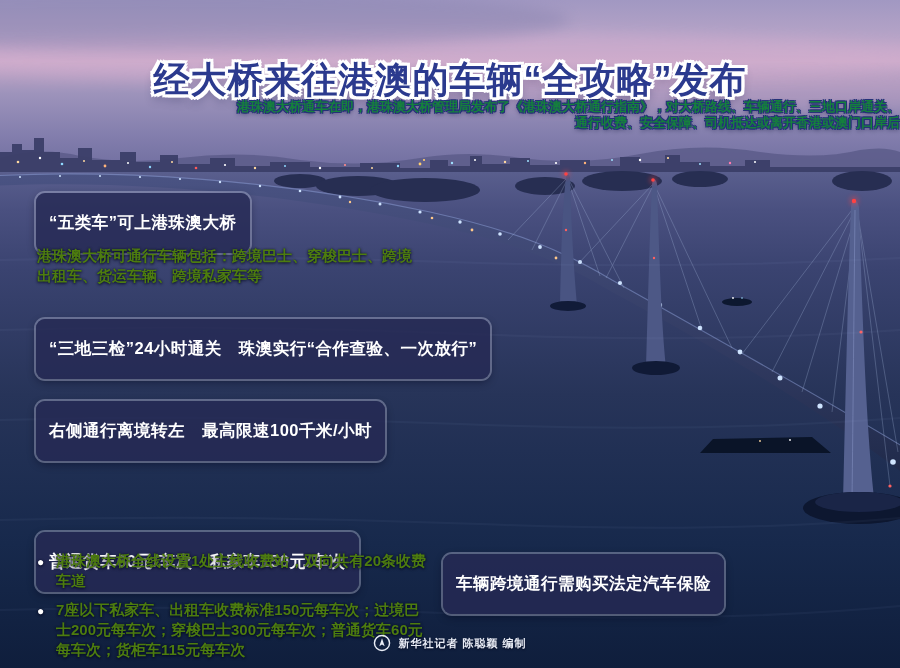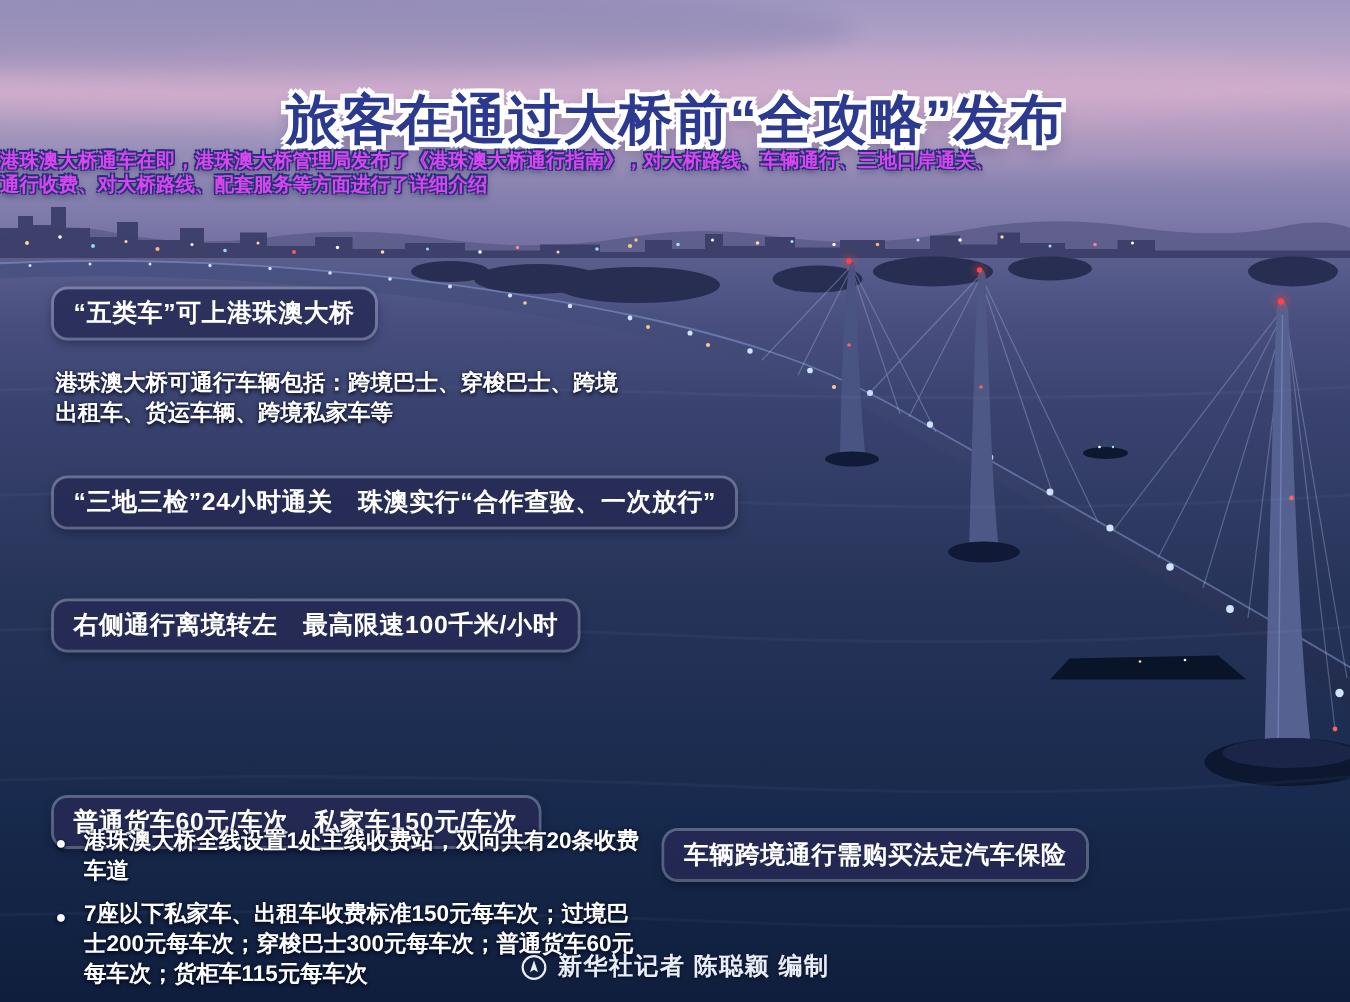--- a/index.html
+++ b/index.html
@@ -14,38 +14,38 @@
   .title{
     left:0;right:0;top:32px;text-align:center;
     font-size:36px;font-weight:900;letter-spacing:1px;
     color:#2b3a8e;
     text-shadow:
       -3px -3px 0 #fff, 3px -3px 0 #fff, -3px 3px 0 #fff, 3px 3px 0 #fff,
       -3px 0 0 #fff, 3px 0 0 #fff, 0 -3px 0 #fff, 0 3px 0 #fff,
       0 6px 10px rgba(25,30,80,.45);
   }
   .intro{
-    left:0;right:0;top:86px;text-align:left;
-    font-size:13px;font-weight:700;line-height:16px;color:#d946ef;
+    left:0;right:0;top:86px;text-align:right;
+    font-size:13px;font-weight:700;line-height:16px;color:#15803d;
     text-shadow:
       -1px -1px 0 #243178, 1px -1px 0 #243178,
       -1px 1px 0 #243178, 1px 1px 0 #243178, 0 2px 4px rgba(10,15,50,.6);
   }
 
   
   .pill{
     display:inline-block;white-space:nowrap;
     background:rgba(38,42,84,.82);
     border-radius:9px;
-    padding:5px 13px;
+    padding:19px 13px;
     box-shadow:0 0 0 2px rgba(198,202,228,.38), 0 3px 8px rgba(0,5,25,.45);
     color:#fff;font-size:16.5px;font-weight:800;letter-spacing:.5px;
   }
   .body-text, .bullets li{
-    color:#ffffff;font-size:15px;font-weight:700;line-height:20px;
+    color:#4d7c0f;font-size:15px;font-weight:700;line-height:20px;
     text-shadow:0 1px 3px rgba(0,5,30,.85), 0 0 2px rgba(0,5,30,.5);
   }
   .bullets{list-style:none;margin:0;padding:0;}
   .bullets li{position:relative;padding-left:19px;margin-bottom:9px;}
   .bullets li::before{
     content:"●";position:absolute;left:0;top:1px;font-size:12px;color:#fff;
   }
 
   .sec1-pill{left:36px;top:193px;}
   .sec1-body{left:37px;top:231px;width:375px;}
@@ -54,21 +54,21 @@
   .sec3-pill{left:36px;top:401px;}
   .sec3-bullets{left:37px;top:436px;width:834px;}
   .sec4-pill{left:36px;top:532px;}
   .sec4-bullets{left:37px;top:551px;width:396px;}
   .sec5-pill{left:443px;top:514px;margin-top:40px;}
   .sec5-bullets{left:444px;top:551px;width:448px;}
 
   
   .footer{
     left:0;right:0;top:634px;display:flex;justify-content:center;align-items:center;gap:7px;
-    color:#e9edf6;font-size:16px;font-weight:700;letter-spacing:1px;
+    color:#e9edf6;font-size:11px;font-weight:700;letter-spacing:1px;
     text-shadow:0 1px 2px rgba(0,5,30,.8);
   }
   .logo{width:18px;height:18px;flex:0 0 auto;}
 </style>
 </head>
 <body>
 
 <div class="canvas">
 
   <svg class="bg" width="900" height="668" viewBox="0 0 900 668">
@@ -239,24 +239,24 @@
 
     <g stroke="#9fb2e0" opacity="0.05" stroke-width="2">
       <path d="M0,260 Q 220,254 450,262 T 900,258" fill="none"></path>
       <path d="M0,330 Q 240,324 470,334 T 900,330" fill="none"></path>
       <path d="M0,420 Q 230,414 460,424 T 900,418" fill="none"></path>
       <path d="M0,520 Q 240,514 480,524 T 900,518" fill="none"></path>
       <path d="M0,610 Q 230,604 470,614 T 900,606" fill="none"></path>
     </g>
   </svg>
 
-  <h1 class="layer title">旅客在通过大桥前“全攻略”发布</h1>
+  <h1 class="layer title">经大桥来往港澳的车辆“全攻略”发布</h1>
   <p class="layer intro">
     <span>港珠澳大桥通车在即，港珠澳大桥管理局发布了《港珠澳大桥通行指南》，对大桥路线、车辆通行、三地口岸通关、</span><br>
-    <span>通行收费、对大桥路线、配套服务等方面进行了详细介绍</span>
+    <span>通行收费、安全保障、司机抵达或离开香港或澳门口岸后</span>
   </p>
 
   <div class="layer pill sec1-pill">“五类车”可上港珠澳大桥</div>
   <p class="layer body-text sec1-body">港珠澳大桥可通行车辆包括：跨境巴士、穿梭巴士、跨境出租车、货运车辆、跨境私家车等</p>
 
   <div class="layer pill sec2-pill">“三地三检”24小时通关　珠澳实行“合作查验、一次放行”</div>
 
   <div class="layer pill sec3-pill">右侧通行离境转左　最高限速100千米/小时</div>
 
   <div class="layer pill sec4-pill">普通货车60元/车次　私家车150元/车次</div>

